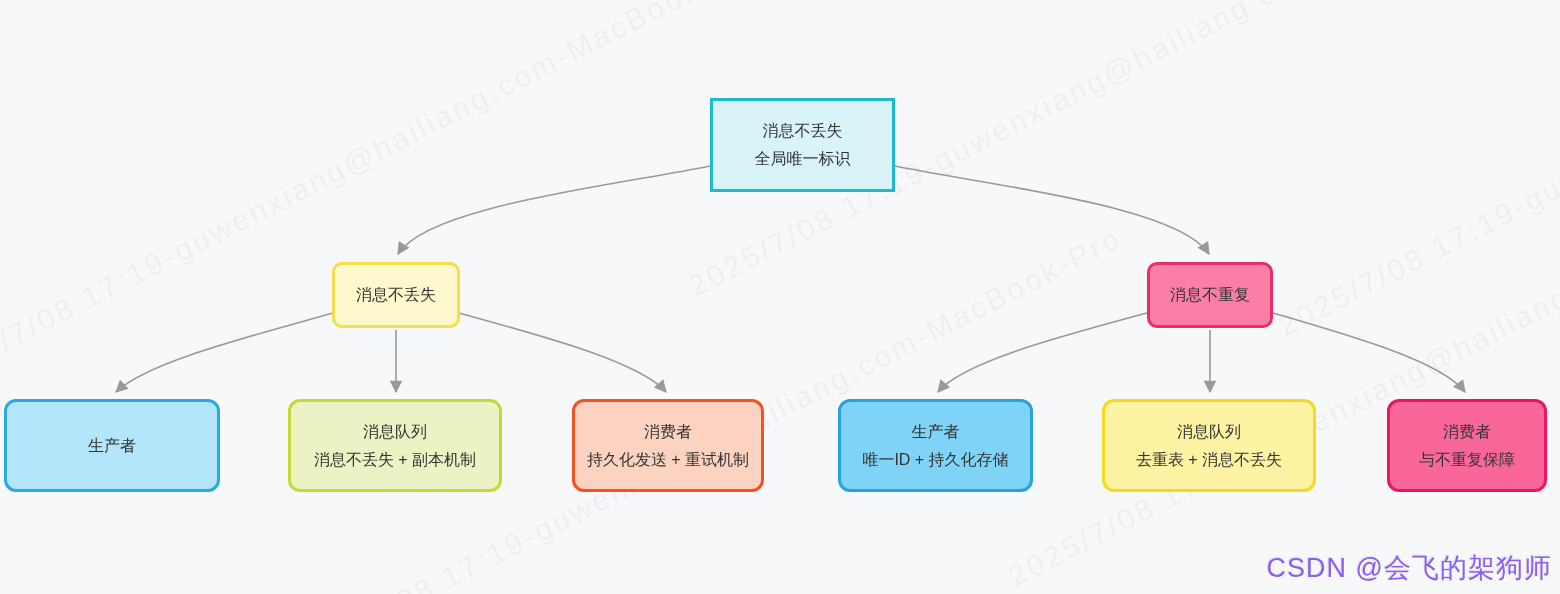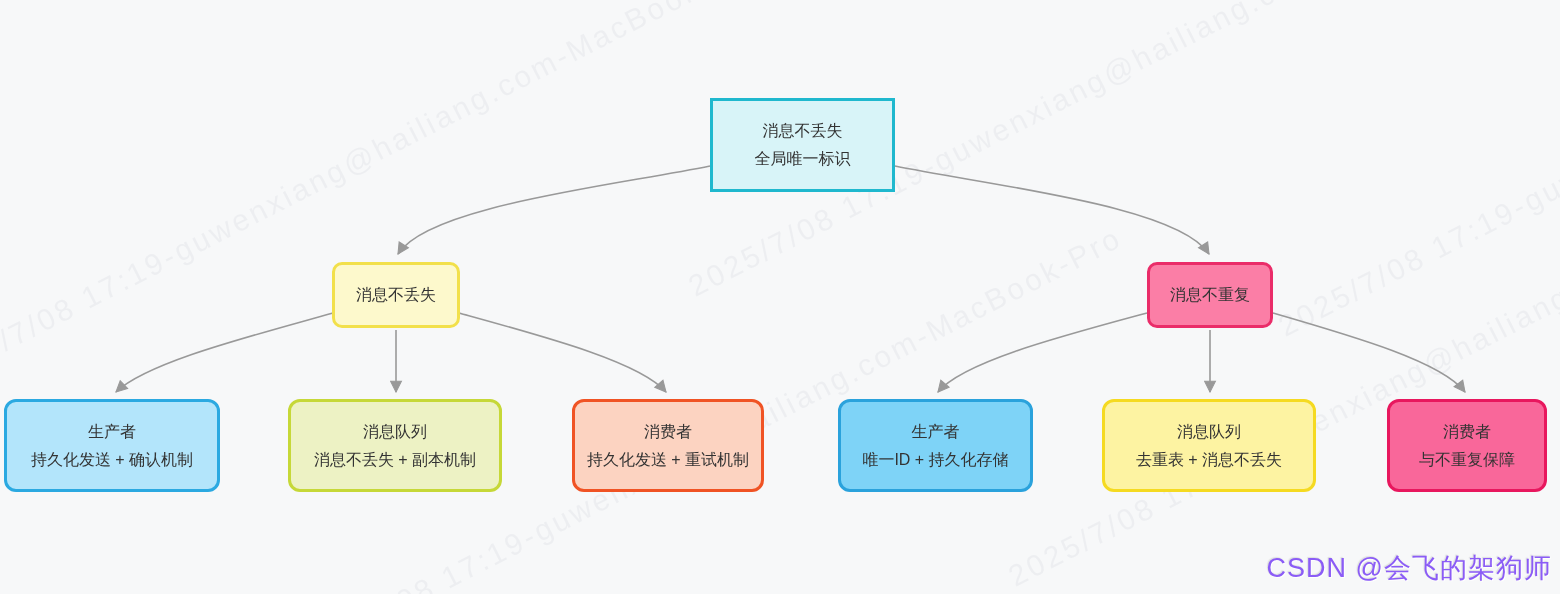--- a/index.html
+++ b/index.html
@@ -93,21 +93,20 @@
   <div class="node l2" style="left: 332px; top: 262px; width: 128px; height: 66px; background-color: rgb(253, 249, 204); border-color: rgb(242, 224, 75);">
     <span>消息不丢失</span>
   </div>
 
   <div class="node l2" style="left: 1147px; top: 262px; width: 126px; height: 66px; background-color: rgb(251, 126, 166); border-color: rgb(234, 44, 105);">
     <span>消息不重复</span>
   </div>
 
   <div class="node" style="left: 4px; top: 399px; width: 216px; height: 93px; background-color: rgb(179, 229, 251); border-color: rgb(43, 169, 225);">
     <span>生产者</span>
-    <span>持久化发送 + 确认机制</span>
   </div>
 
   <div class="node" style="left: 288px; top: 399px; width: 214px; height: 93px; background-color: rgb(237, 242, 196); border-color: rgb(198, 216, 56);">
     <span>消息队列</span>
     <span>消息不丢失 + 副本机制</span>
   </div>
 
   <div class="node" style="left: 572px; top: 399px; width: 192px; height: 93px; background-color: rgb(252, 211, 193); border-color: rgb(240, 83, 36);">
     <span>消费者</span>
     <span>持久化发送 + 重试机制</span>

